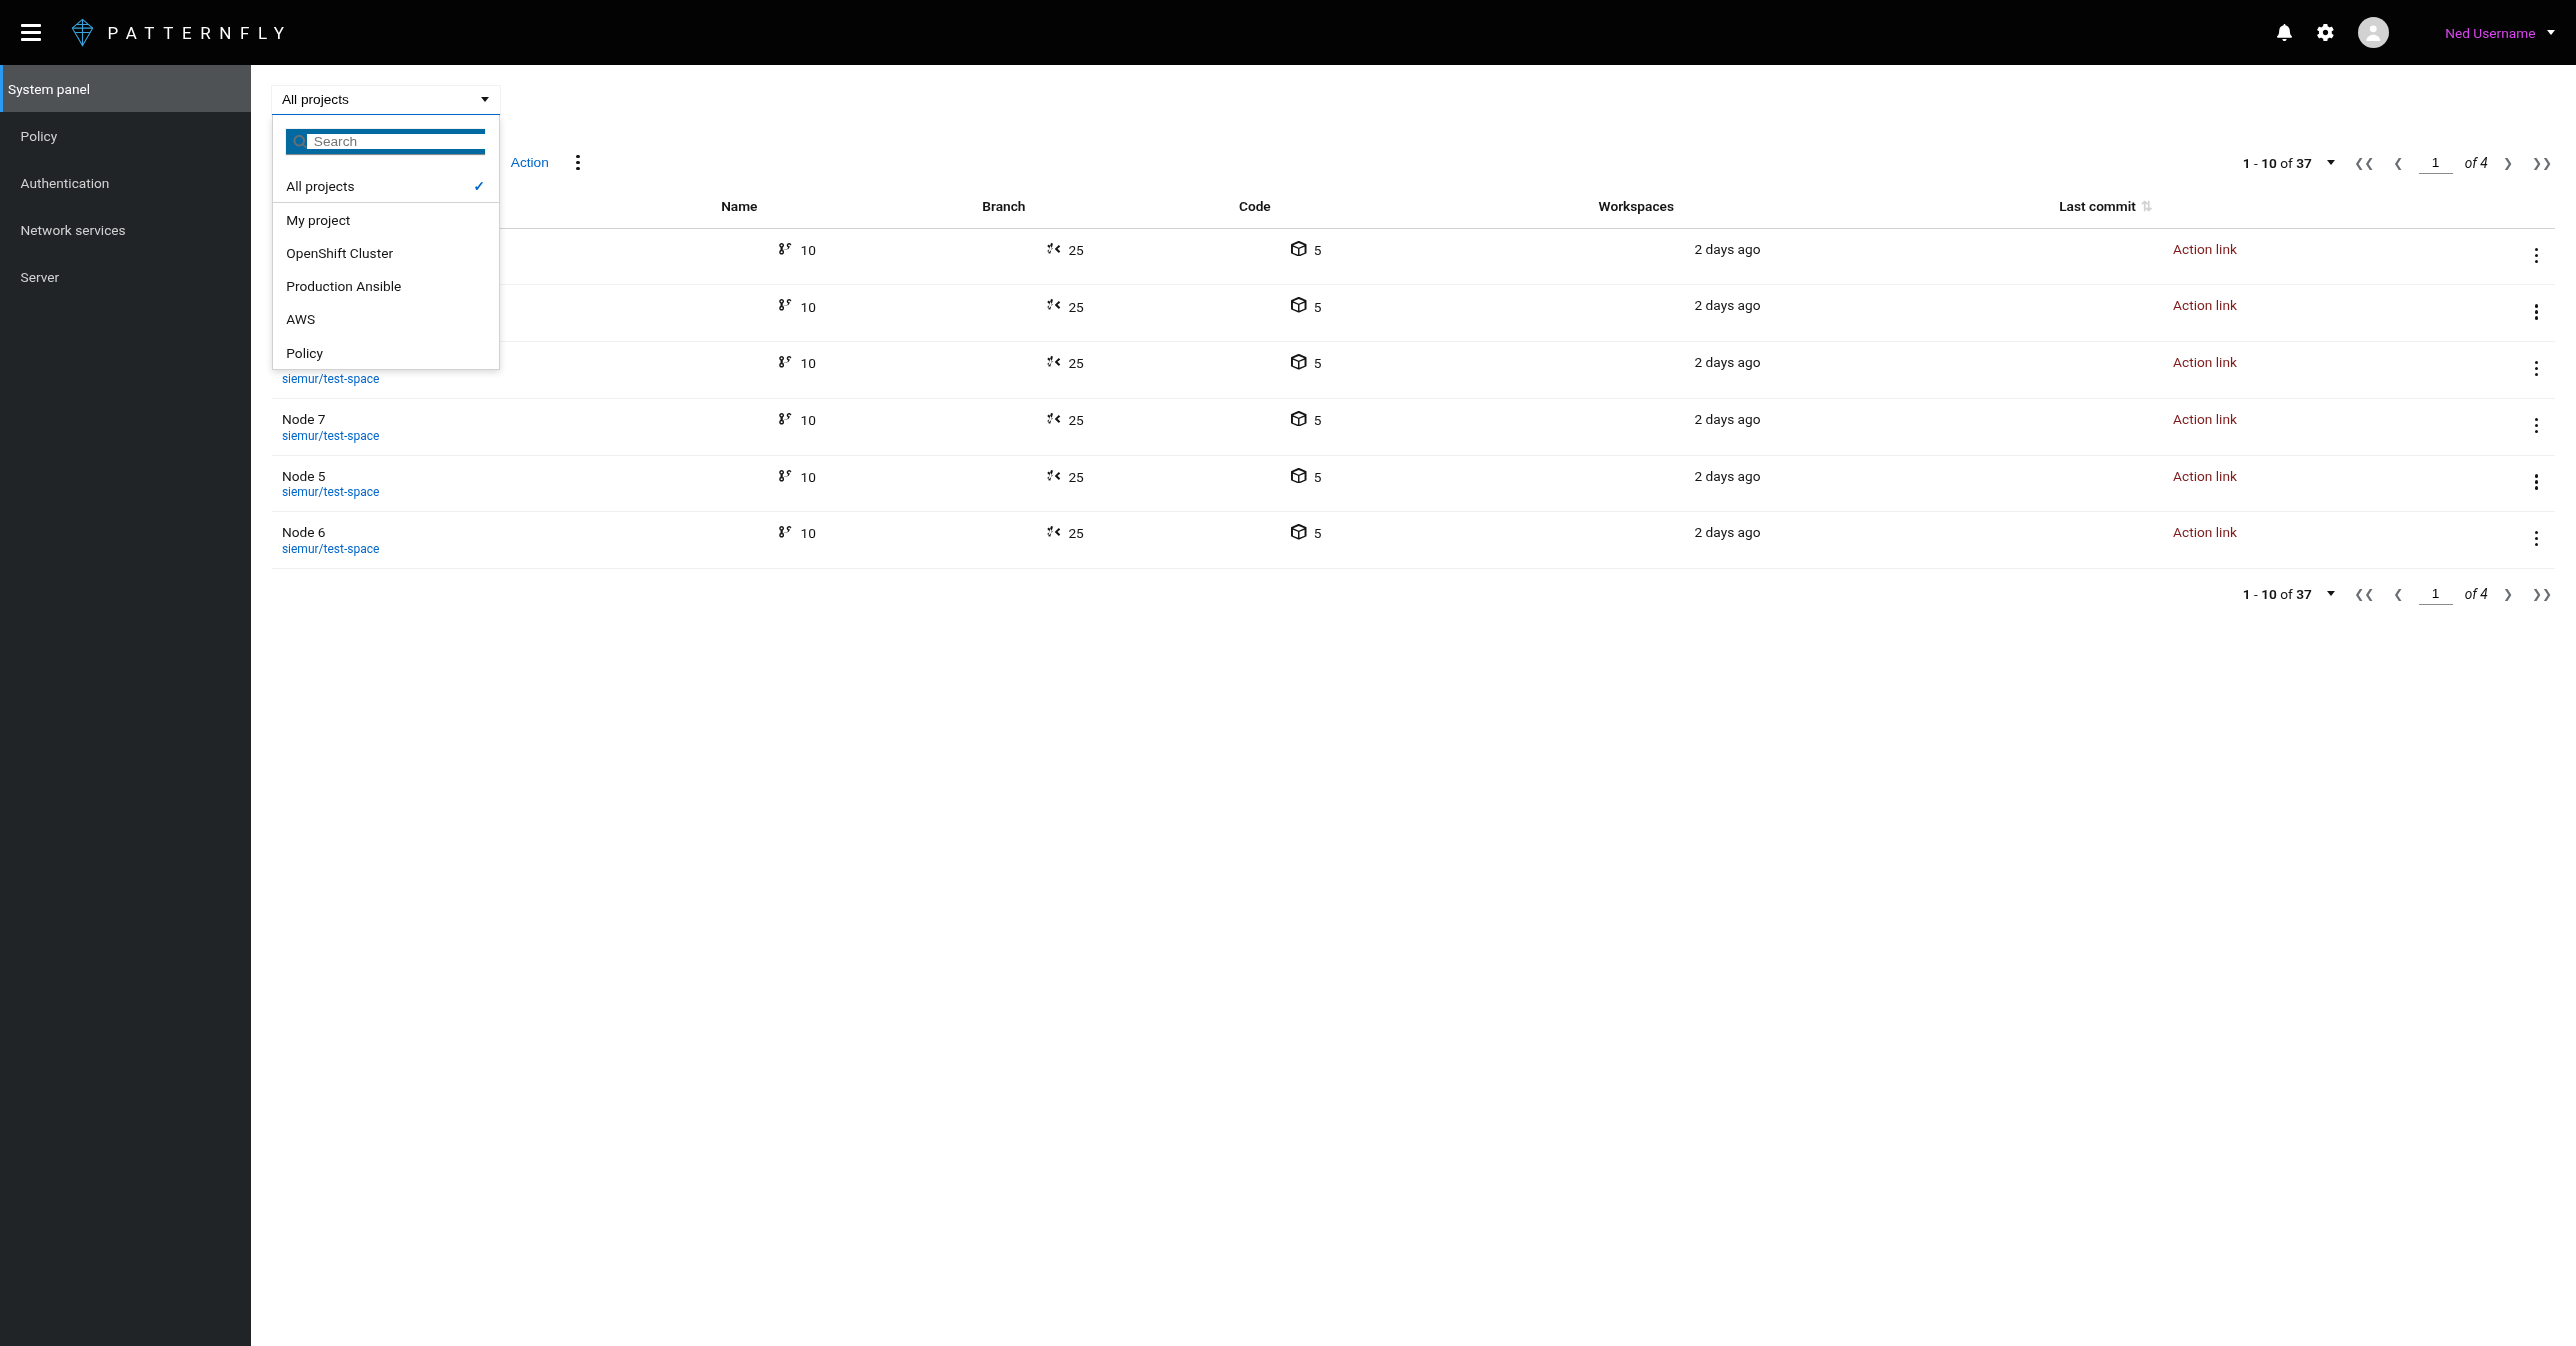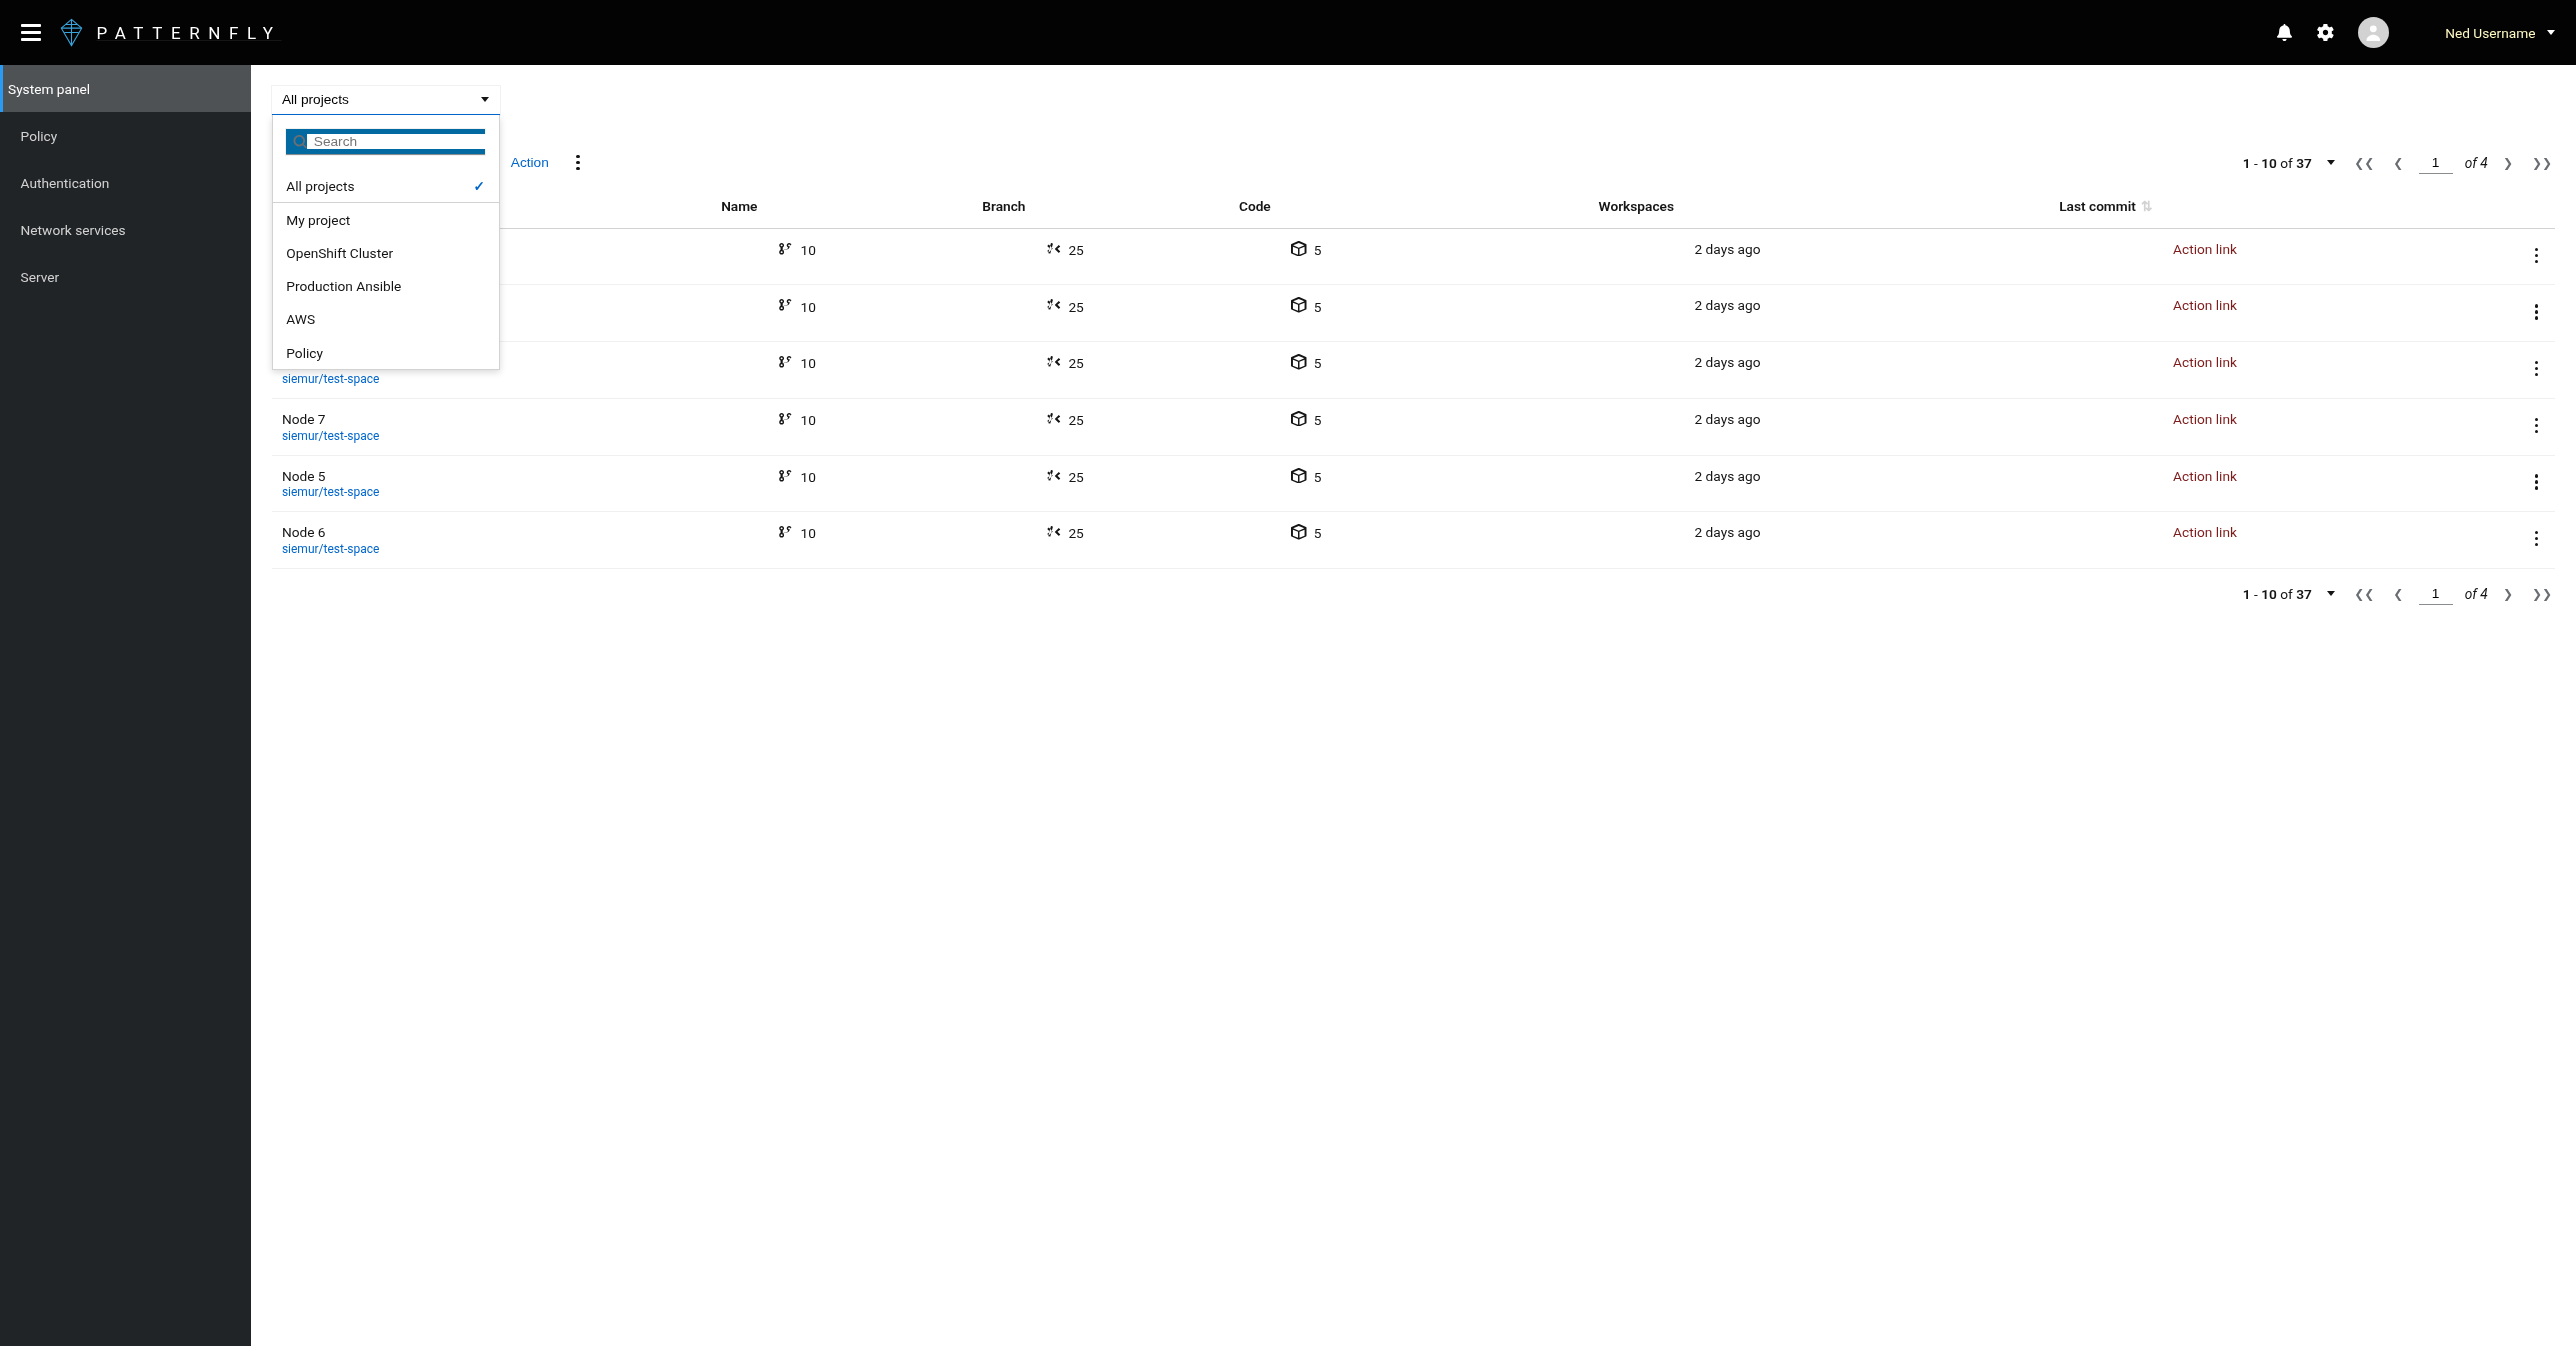--- a/index.html
+++ b/index.html
@@ -1,28 +1,28 @@
 <!DOCTYPE html>
 <html style="font-size:13.7px"><head>
 <meta charset="utf-8">
 <style>
 * { box-sizing: border-box; margin: 0; padding: 0; }
 body { font-family: -apple-system, BlinkMacSystemFont, "Segoe UI", Roboto, "Helvetica Neue", Arial, sans-serif; font-size: 13.7px; color: #151515; background: #fff; }
 .header { background: #030303; height: 65px; display: flex; align-items: center; padding: 0 20.6px; justify-content: space-between; }
-.header-left { display: flex; align-items: center; gap: 16px; text-decoration: underline; }
+.header-left { display: flex; align-items: center; gap: 27px; }
 .hamburger { width: 20.6px; height: 17px; display: flex; flex-direction: column; justify-content: space-between; cursor: pointer; }
 .hamburger span { display: block; height: 2.6px; background: #fff; border-radius: 0.9px; }
 .logo { display: flex; align-items: center; gap: 10.3px; }
 .logo-icon { width: 29px; height: 29px; }
 .logo-text { color: #fff; font-size: 17px; letter-spacing: 8.6px; font-weight: 400; }
 .header-right { display: flex; align-items: center; gap: 24px; color: #fff; }
 .header-icon { width: 17px; height: 17px; cursor: pointer; }
 .user-dropdown { display: flex; align-items: center; gap: 12px; cursor: pointer; }
 .avatar { width: 31px; height: 31px; border-radius: 50%; background: #d2d2d2; display: flex; align-items: center; justify-content: center; }
-.username { color: #fef9c3; font-size: 13.7px; margin-left: 44px; }
+.username { color: #d946ef; font-size: 13.7px; margin-left: 44px; }
 .caret-down { width: 0; height: 0; border-left: 4.3px solid transparent; border-right: 4.3px solid transparent; border-top: 5.2px solid #fff; }
 .layout { display: flex; height: calc(100vh - 65px); }
 .sidebar { width: 251px; background: #212427; color: #fff; flex-shrink: 0; }
 .sidebar-item { padding: 15.5px 20.6px; font-size: 13.7px; cursor: pointer; color: #d2d2d2; }
 .sidebar-item.active { background: #4f5255; color: #fff; border-left: 3.4px solid #2b9af3; padding-left: 5px; }
 .main { flex: 1; background: #fff; padding: 20.6px; overflow: auto; position: relative; }
 .context-selector { position: relative; width: 228px; margin-bottom: 52px; }
 .context-toggle { display: flex; align-items: center; justify-content: space-between; padding: 6.9px 10.3px; border: none; border-bottom: 1.7px solid #06c; background: #fff; cursor: pointer; width: 100%; font-size: 13.7px; box-shadow: 0 0 0 0.9px #f0f0f0; }
 .context-menu { position: absolute; top: 100%; left: 0; width: 228px; background: #fff; box-shadow: 0 3.4px 6.9px rgba(0,0,0,0.15); z-index: 10; border: 0.9px solid #d2d2d2; border-top: none; }
 .context-search { padding: 13.7px; }

